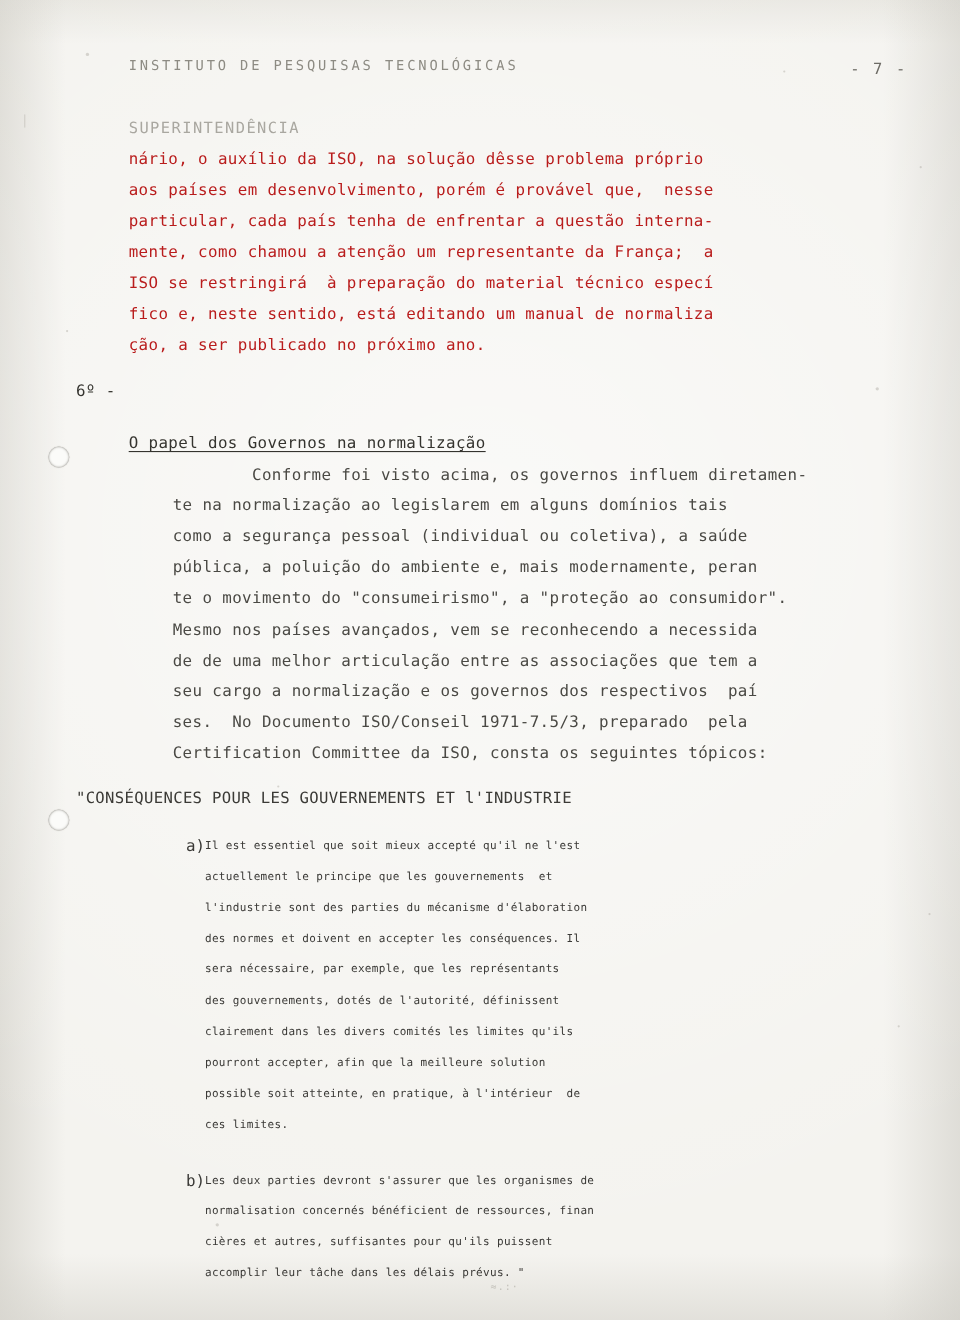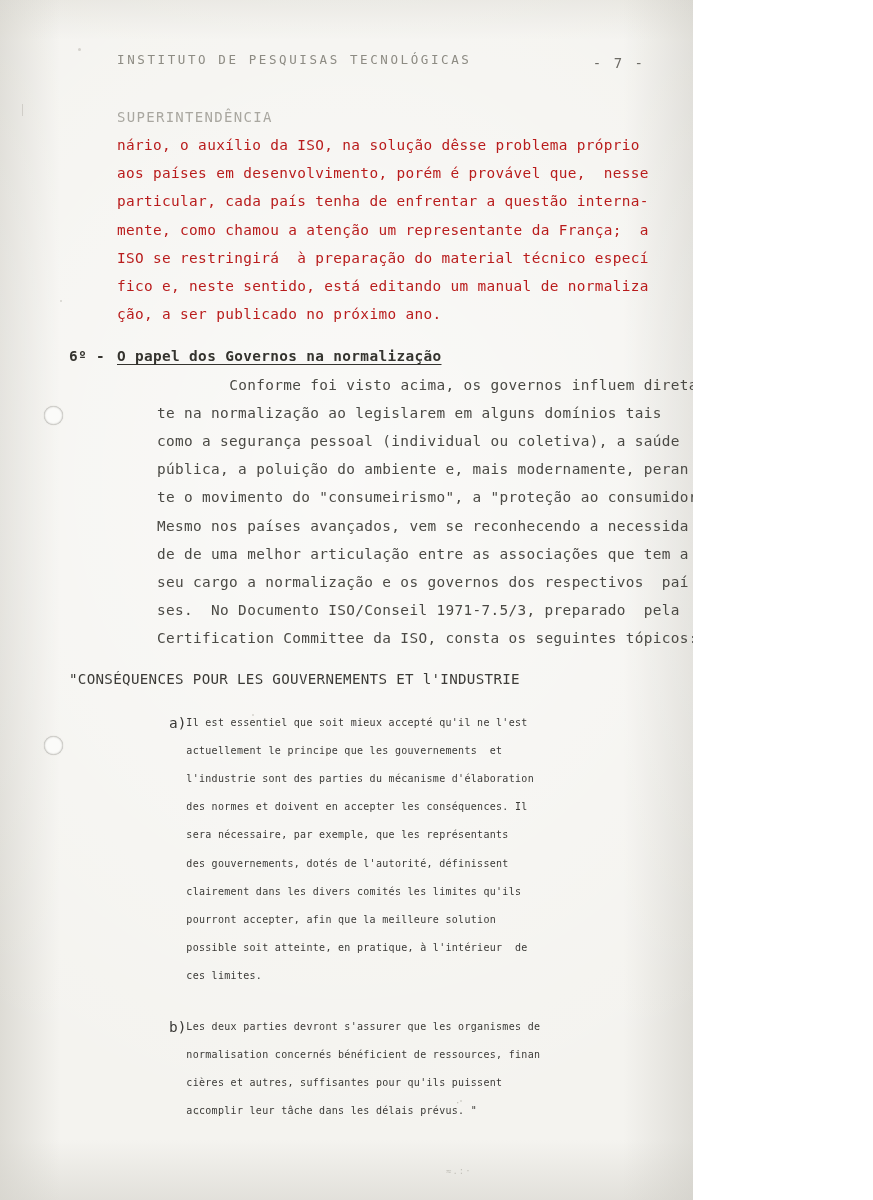--- a/index.html
+++ b/index.html
@@ -2,21 +2,21 @@
 <html><head>
 <meta charset="utf-8">
 <style>
   html, body {
     margin: 0;
     padding: 0;
     background: #ffffff;
   }
   .page {
     position: relative;
-    width: 693px;
+    width: 873px;
     height: 1200px;
     background: #f4f3ef;
     overflow: hidden;
     font-family: "DejaVu Sans Mono", monospace;
     color: #2e2d2b;
   }
   
   .paper-tone {
     position: absolute;
     inset: 0;
@@ -97,30 +97,30 @@
   }
 
   .section-head {
     display: flex;
     align-items: flex-start;
     font-size: 14.4px;
     line-height: 28.2px;
     letter-spacing: 0.35px;
     color: #35342f;
     margin-top: 14px;
-    font-weight: bold;
   }
   .section-head .num {
     width: 48px;
     flex: 0 0 48px;
     margin-left: -48px;
   }
   .section-head .title {
     text-decoration: underline;
     text-underline-offset: 3px;
+    margin-top: 47px;
   }
 
   .quote-head {
     margin-top: 18px;
     font-size: 14.2px;
     letter-spacing: 0.3px;
     color: #3b3a36;
     margin-left: -48px;
   }
   .quote-head .u {

